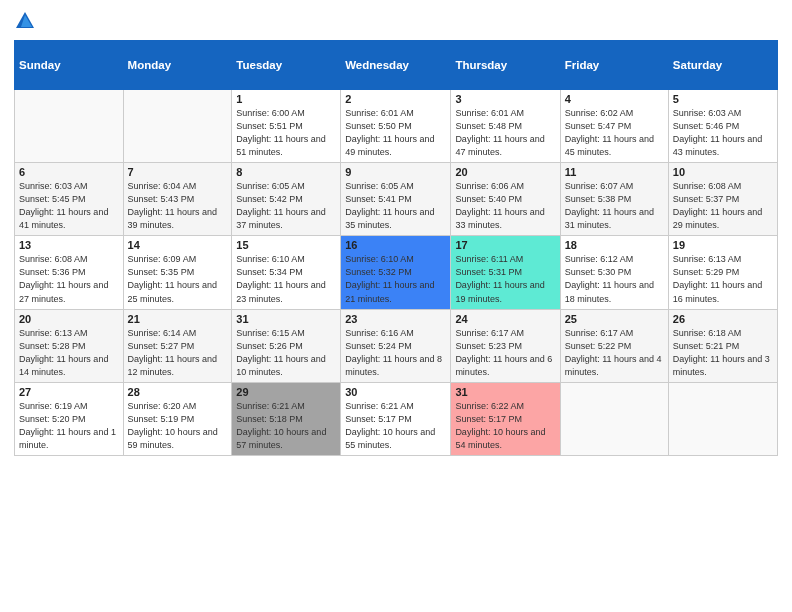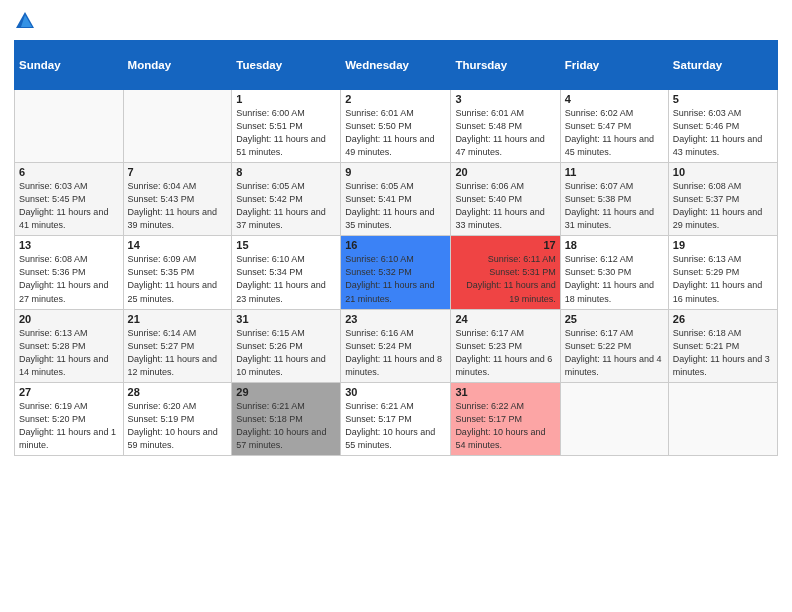--- a/index.html
+++ b/index.html
@@ -199,21 +199,21 @@
             <div class="day-info">Sunrise: 6:09 AM<br>Sunset: 5:35 PM<br>Daylight: 11 hours and 25 minutes.</div>
           </td>
           <td style="background: rgb(255, 255, 255);">
             <span class="day-num">15</span>
             <div class="day-info">Sunrise: 6:10 AM<br>Sunset: 5:34 PM<br>Daylight: 11 hours and 23 minutes.</div>
           </td>
           <td style="background: #3b82f6;">
             <span class="day-num">16</span>
             <div class="day-info">Sunrise: 6:10 AM<br>Sunset: 5:32 PM<br>Daylight: 11 hours and 21 minutes.</div>
           </td>
-          <td style="background: #ef4444; text-align: right;">
+          <td style="background: #5eead4;">
             <span class="day-num">17</span>
             <div class="day-info">Sunrise: 6:11 AM<br>Sunset: 5:31 PM<br>Daylight: 11 hours and 19 minutes.</div>
           </td>
           <td style="background: rgb(255, 255, 255);">
             <span class="day-num">18</span>
             <div class="day-info">Sunrise: 6:12 AM<br>Sunset: 5:30 PM<br>Daylight: 11 hours and 18 minutes.</div>
           </td>
           <td style="background: rgb(255, 255, 255);">
             <span class="day-num">19</span>
             <div class="day-info">Sunrise: 6:13 AM<br>Sunset: 5:29 PM<br>Daylight: 11 hours and 16 minutes.</div>

